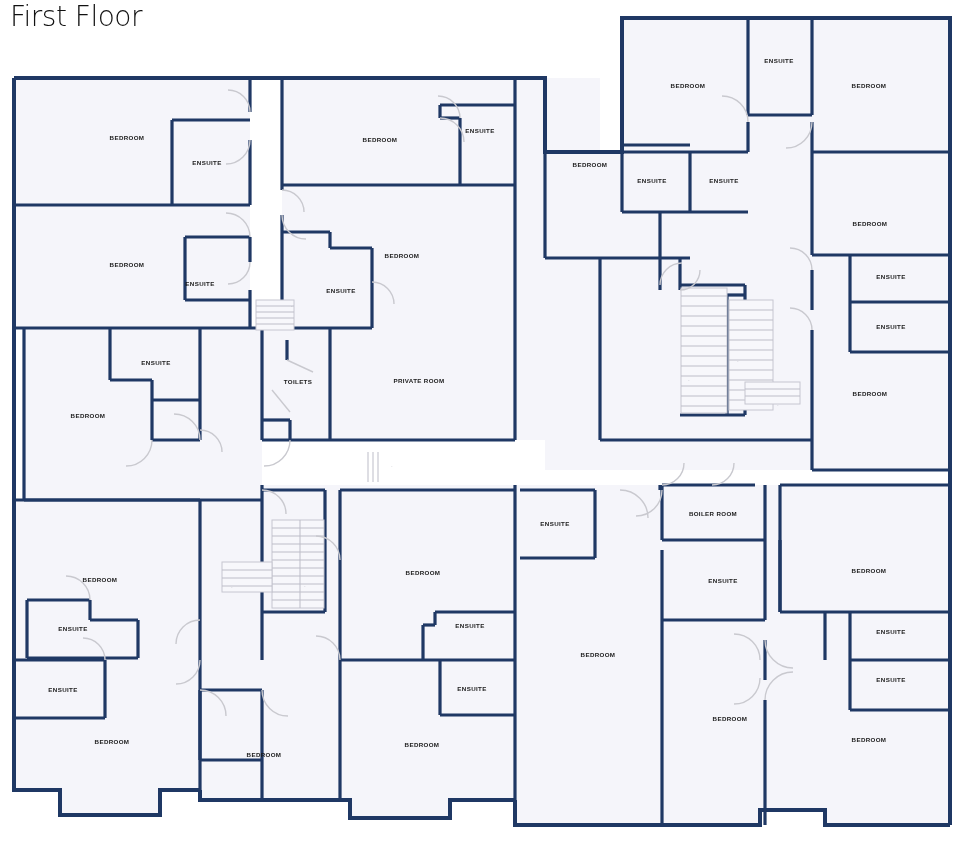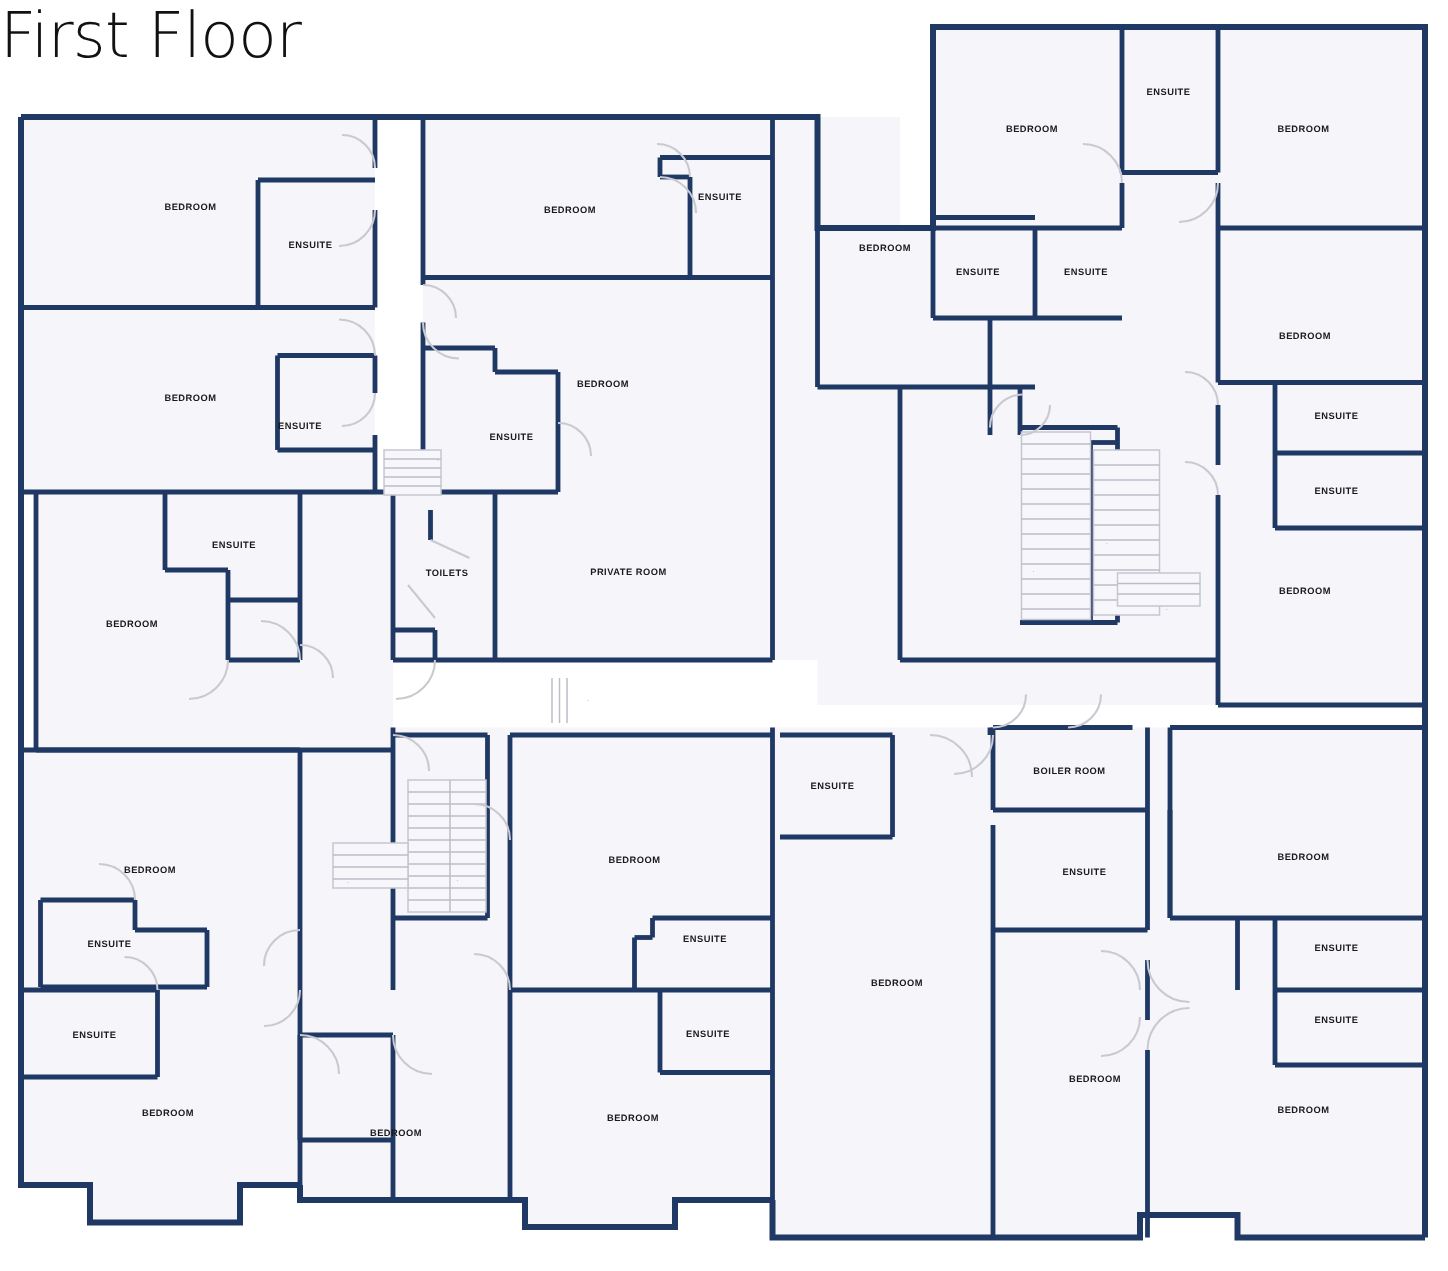--- a/index.html
+++ b/index.html
@@ -9,23 +9,23 @@
   }
   body {
     width: 965px;
     height: 847px;
     font-family: "Liberation Sans", sans-serif;
     overflow: hidden;
     position: relative;
   }
   #page-title {
     position: absolute;
-    left: 0;
+    left: 10px;
     top: 2px;
-    font-size: 42px;
+    font-size: 28px;
     font-weight: 300;
     letter-spacing: -0.5px;
     color: #111111;
     font-family: "DejaVu Sans", sans-serif;
     line-height: 1.05;
   }
   #plan-wrap {
     position: absolute;
     left: 0;
     top: 0;

